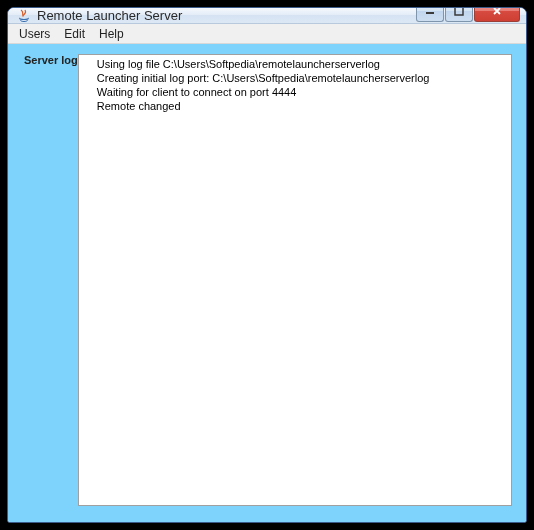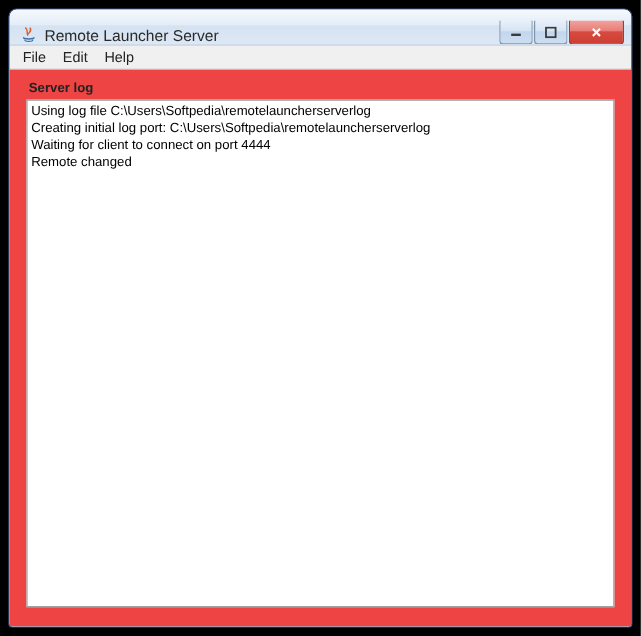--- a/index.html
+++ b/index.html
@@ -24,25 +24,25 @@
       height: 516px;
       background: #fff;
       border: 1px solid #3a5a8a;
       border-radius: 7px 7px 3px 3px;
       box-shadow: 0 0 6px rgba(0,0,0,0.6);
       display: flex;
       flex-direction: column;
       overflow: hidden;
     }
     .titlebar {
-      height: 30px;
+      height: 16px;
       background: linear-gradient(to bottom, #f6f9fd 0%, #e3ecf7 45%, #d4e2f2 46%, #dde8f5 100%);
       border-bottom: 1px solid #b8c9de;
       display: flex;
-      align-items: flex-end;
+      align-items: center;
       padding: 0 0 0 8px;
       position: relative;
     }
     .app-icon {
       width: 16px;
       height: 16px;
       margin-right: 5px;
       position: relative;
       display: inline-flex;
       align-items: center;
@@ -94,37 +94,37 @@
       padding: 0 4px;
     }
     .menu-item {
       padding: 2px 7px;
       cursor: pointer;
       font-size: 12px;
       color: #222;
     }
     .client {
       flex: 1;
-      background: #ef4444;
+      background: #7dd3fc;
       padding: 10px 14px 16px 14px;
       display: flex;
-      flex-direction: column;
+      flex-direction: row;
       justify-content: space-between;
     }
     .panel-label {
       font-weight: bold;
       font-size: 11px;
       color: #222;
       margin: 0 0 3px 2px;
     }
     .log-box {
       flex: 1;
       background: #fff;
       border: 1px solid #a0a0a0;
-      padding: 2px 3px;
+      padding: 2px 18px;
       overflow: auto;
     }
     .log-line {
       font-size: 11px;
       line-height: 14px;
       color: #000;
       white-space: nowrap;
     }
   </style>
 </head>
@@ -154,21 +154,21 @@
       </div>
       <div class="win-btn close">
         <svg viewBox="0 0 12 10">
             <path d="M3 2 L9 8 M9 2 L3 8" stroke="#fff" stroke-width="1.8"></path>
           </svg>
       </div>
     </div>
   </div>
 
   <div class="menubar">
-    <div class="menu-item">File</div>
+    <div class="menu-item">Users</div>
     <div class="menu-item">Edit</div>
     <div class="menu-item">Help</div>
   </div>
 
   <div class="client">
     <div class="panel-label">Server log</div>
     <div class="log-box" id="log-box">
         <div class="log-line">Using log file C:\Users\Softpedia\remotelauncherserverlog</div>
         <div class="log-line">Creating initial log port: C:\Users\Softpedia\remotelauncherserverlog</div>
         <div class="log-line">Waiting for client to connect on port 4444</div>

